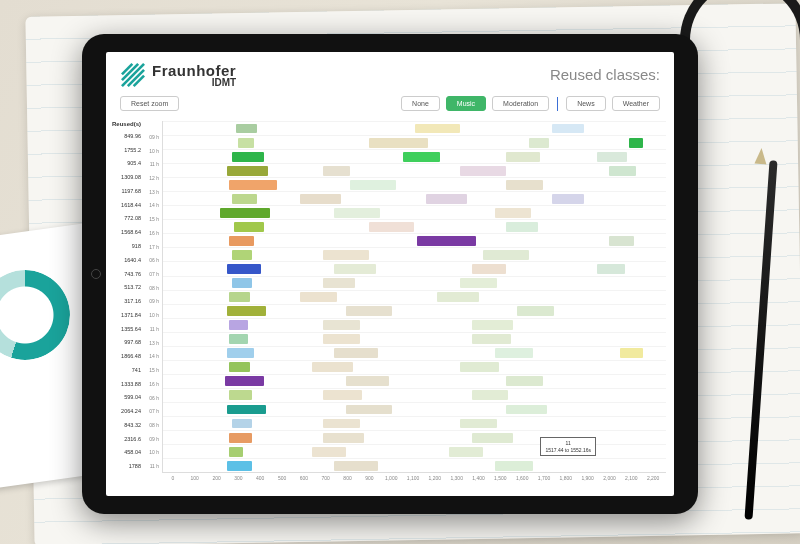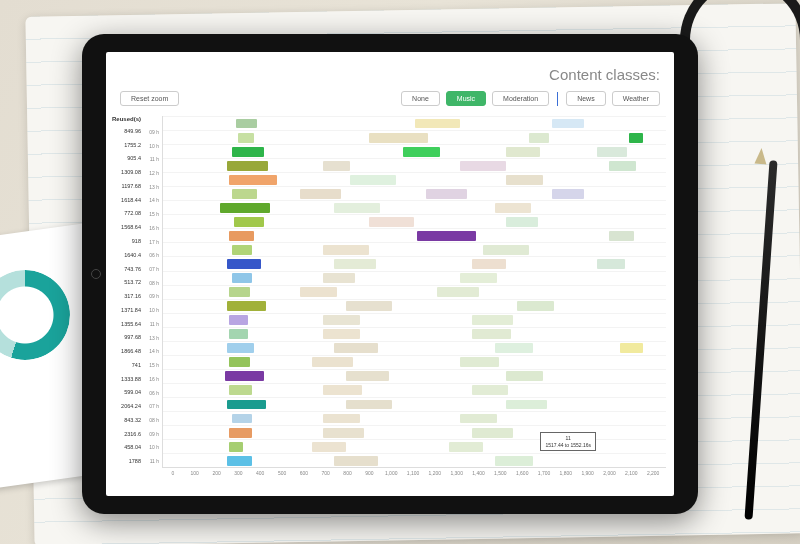--- a/index.html
+++ b/index.html
@@ -53,21 +53,37 @@
 <div class="donut"></div>
 <div class="headphones"></div>
 <div class="pen"></div>
 <div class="pentip"></div>
 
 <div class="tablet">
   <div class="homebtn"></div>
   <div class="screen">
 
     <div class="hdr">
-      <div class="title">Content classes:</div>
+      <div class="logo">
+        <svg class="logomark" viewBox="0 0 40 40">
+          <rect x="0" y="0" width="40" height="40" fill="#fff"></rect>
+          <g stroke="#1aa39b" stroke-width="4">
+            <line x1="3" y1="37" x2="37" y2="3"></line>
+              <line x1="3" y1="28" x2="28" y2="3"></line>
+            <line x1="3" y1="19" x2="19" y2="3"></line>
+              <line x1="12" y1="37" x2="37" y2="12"></line>
+            <line x1="21" y1="37" x2="37" y2="21"></line>
+          </g>
+        </svg>
+        <div>
+          <div class="logotxt">Fraunhofer</div>
+          <div class="logosub">IDMT</div>
+        </div>
+      </div>
+      <div class="title">Reused classes:</div>
     </div>
 
     <div class="controls">
       <button class="btn">Reset zoom</button>
       <div class="spacer"></div>
       <div id="classbtns" style="display:flex;gap:6px;align-items:center">
           <button class="btn">None</button>
           <button class="btn active">Music</button>
           <button class="btn">Moderation</button>
           <div class="sep"></div>

